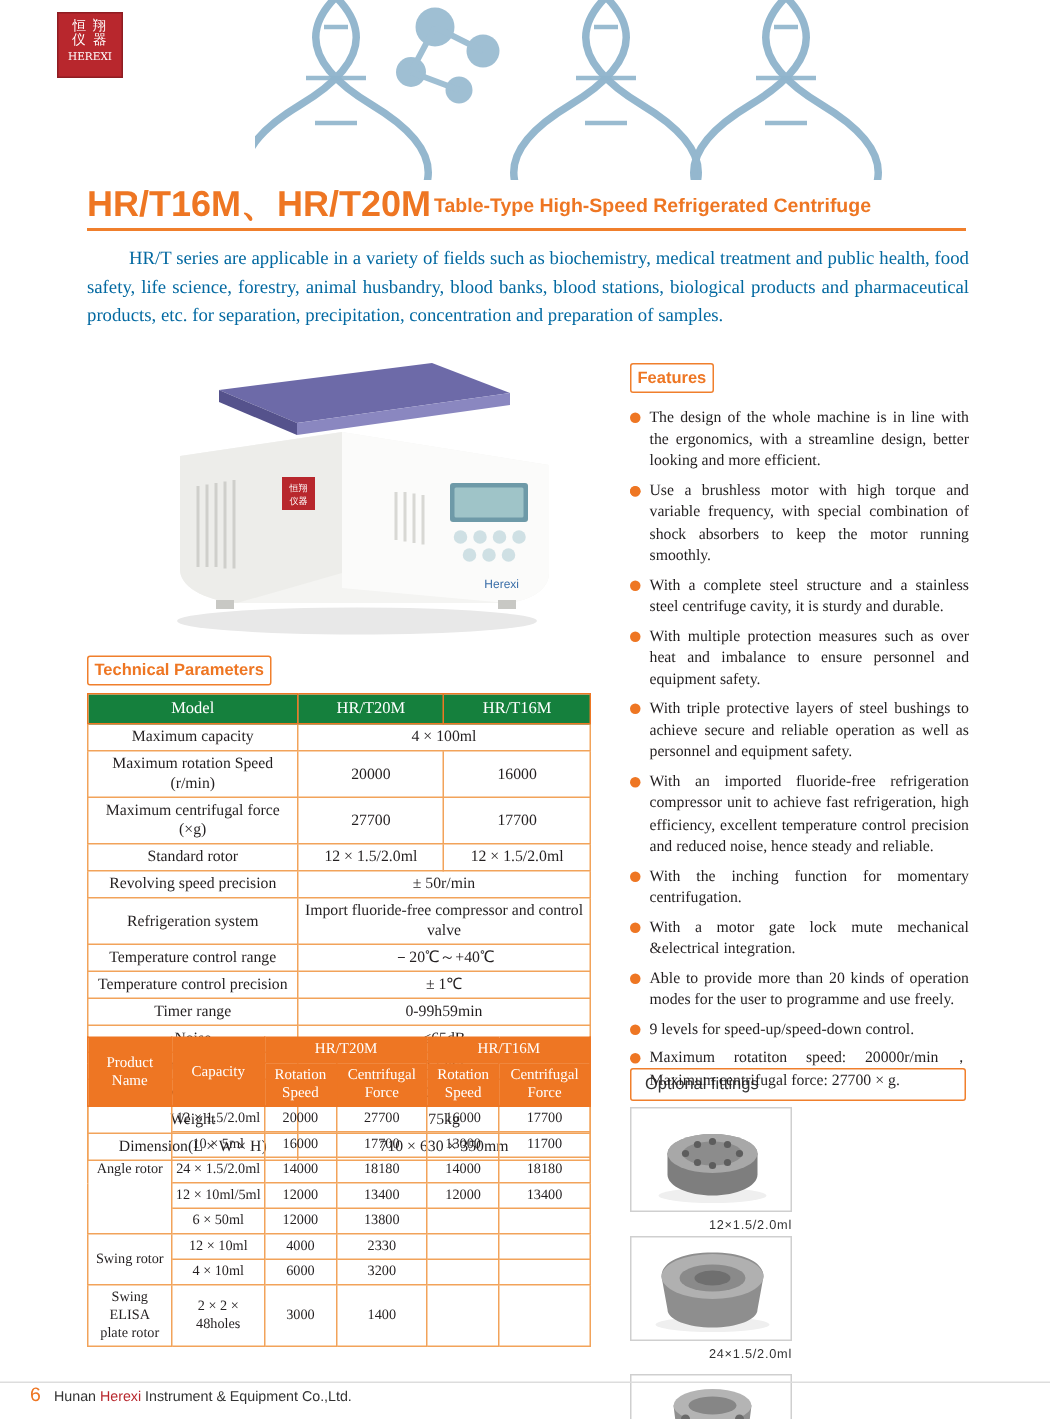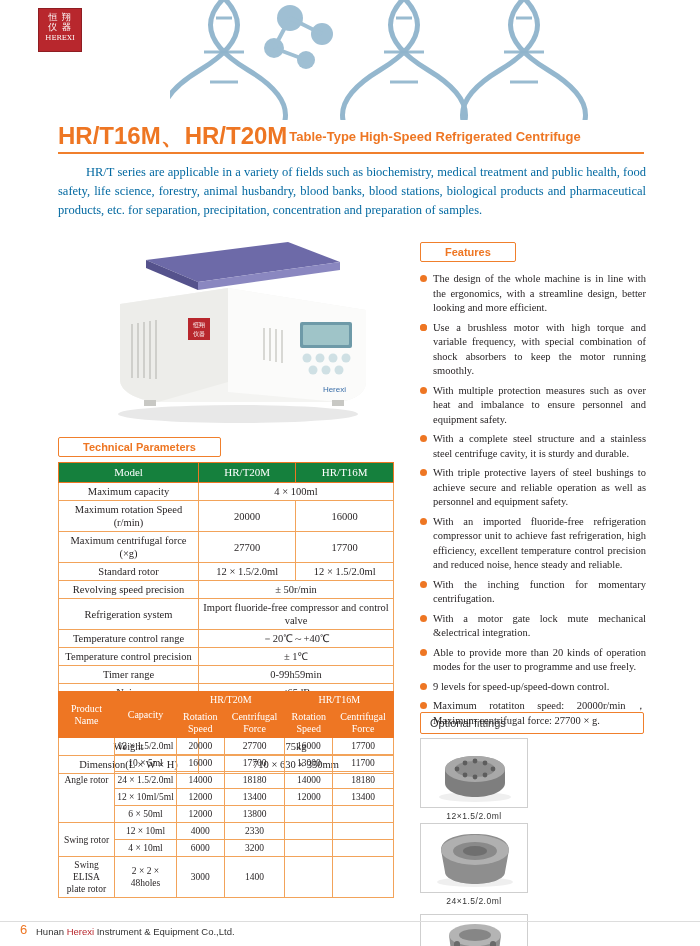--- a/index.html
+++ b/index.html
@@ -58,21 +58,21 @@
     position:absolute; left:88px; top:232px; width:290px; height:195px;
   }
 
   
   .tab {
     position:absolute;
     border:1px solid #f07f2c;
     color:#ee7623;
     font-family:"Liberation Sans", sans-serif;
     font-weight:bold; font-size:11px;
-    padding:3px 24px;
+    padding:3px 4px;
     background:#fff;
     border-radius:2px;
   }
   .tab.tech { left:58px; top:437px; }
   .tab.feat { left:420px; top:242px; }
   .tab.opt  { left:420px; top:712px; padding:4px 9px;
               border:1px solid #f07f2c; color:#333; font-weight:normal;
               width:224px; }
 
   
@@ -123,21 +123,21 @@
     border-radius:50%; background:#ee7623;
   }
 
   
   .fittings { position:absolute; left:420px; top:738px; width:226px; }
   .fit-cell {
     width:108px; height:70px; border:1px solid #cfcfcf; background:#fff;
     display:inline-block; vertical-align:top; position:relative;
   }
   .fit-cap {
-    width:108px; text-align:center; font-size:8.5px;
+    width:108px; text-align:right; font-size:8.5px;
     font-family:"Liberation Sans", sans-serif; color:#333;
     margin-top:3px; letter-spacing:0.5px;
   }
   .fit-col { display:inline-block; width:112px; }
   .fit-row { margin-bottom:6px; }
 
   
   .footer-rule {
     position:absolute; left:0; top:921px; width:700px; height:1px; background:#ddd;
   }
@@ -406,22 +406,22 @@
       <td></td>
       <td></td>
     </tr>
   </tbody>
 </table>
 
 <div class="features">
   <div class="feat-item"><span class="feat-dot"></span><span>The design of the whole machine is in line with the ergonomics, with a streamline design, better looking and more efficient.</span></div>
   <div class="feat-item"><span class="feat-dot"></span></div>
   <div class="feat-item"><span class="feat-dot"></span><span>Use a brushless motor with high torque and variable frequency, with special combination of shock absorbers to keep the motor running smoothly.</span></div>
+  <div class="feat-item"><span class="feat-dot"></span><span>With a complete steel structure and a stainless steel centrifuge cavity, it is sturdy and durable.</span></div>
   <div class="feat-item"><span class="feat-dot"></span><span>With multiple protection measures such as over heat and imbalance to ensure personnel and equipment safety.</span></div>
-  <div class="feat-item"><span class="feat-dot"></span><span>With a complete steel structure and a stainless steel centrifuge cavity, it is sturdy and durable.</span></div>
   <div class="feat-item"><span class="feat-dot"></span><span>With triple protective layers of steel bushings to achieve secure and reliable operation as well as personnel and equipment safety.</span></div>
   <div class="feat-item"><span class="feat-dot"></span><span>With an imported fluoride-free refrigeration compressor unit to achieve fast refrigeration, high efficiency, excellent temperature control precision and reduced noise, hence steady and reliable.</span></div>
   <div class="feat-item"><span class="feat-dot"></span><span>With the inching function for momentary centrifugation.</span></div>
   <div class="feat-item"><span class="feat-dot"></span><span>With a motor gate lock mute mechanical &amp;electrical integration.</span></div>
   <div class="feat-item"><span class="feat-dot"></span><span>Able to provide more than 20 kinds of operation modes for the user to programme and use freely.</span></div>
   <div class="feat-item"><span class="feat-dot"></span><span>9 levels for speed-up/speed-down control.</span></div>
   <div class="feat-item"><span class="feat-dot"></span><span>Maximum rotatiton speed: 20000r/min，Maximum centrifugal force: 27700 × g.</span></div>
 </div>
 
 <div class="fittings">

